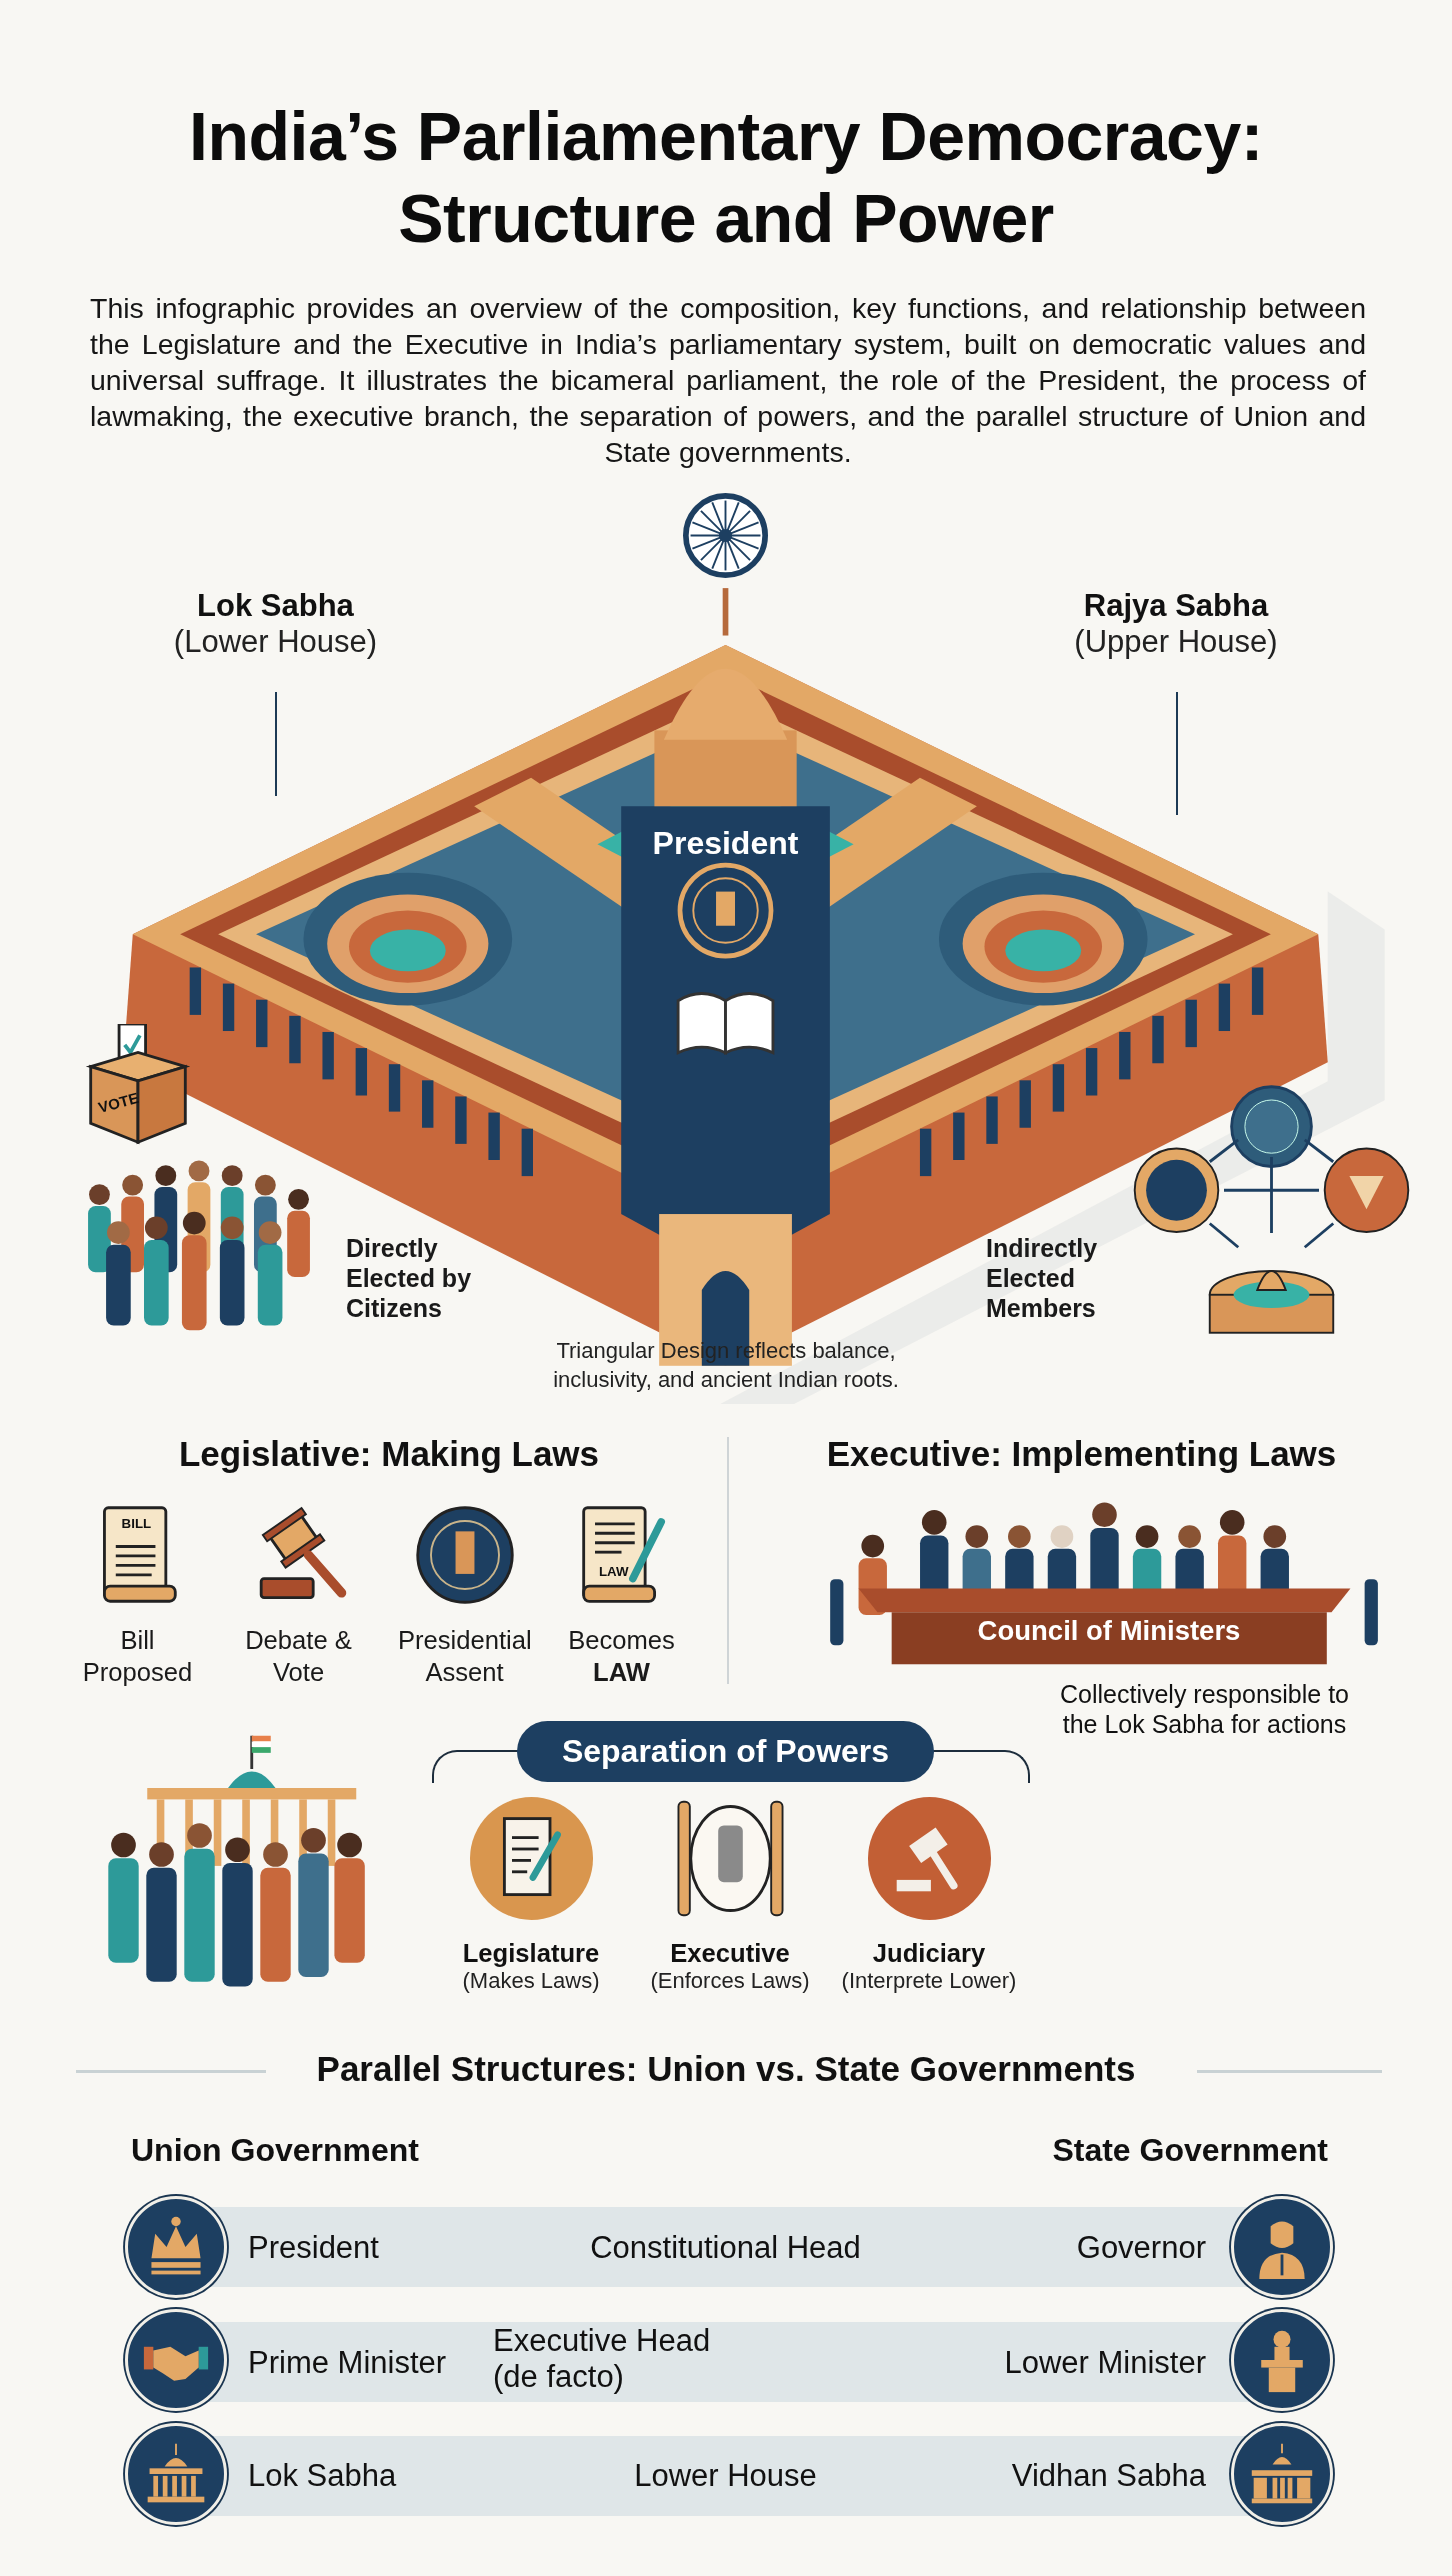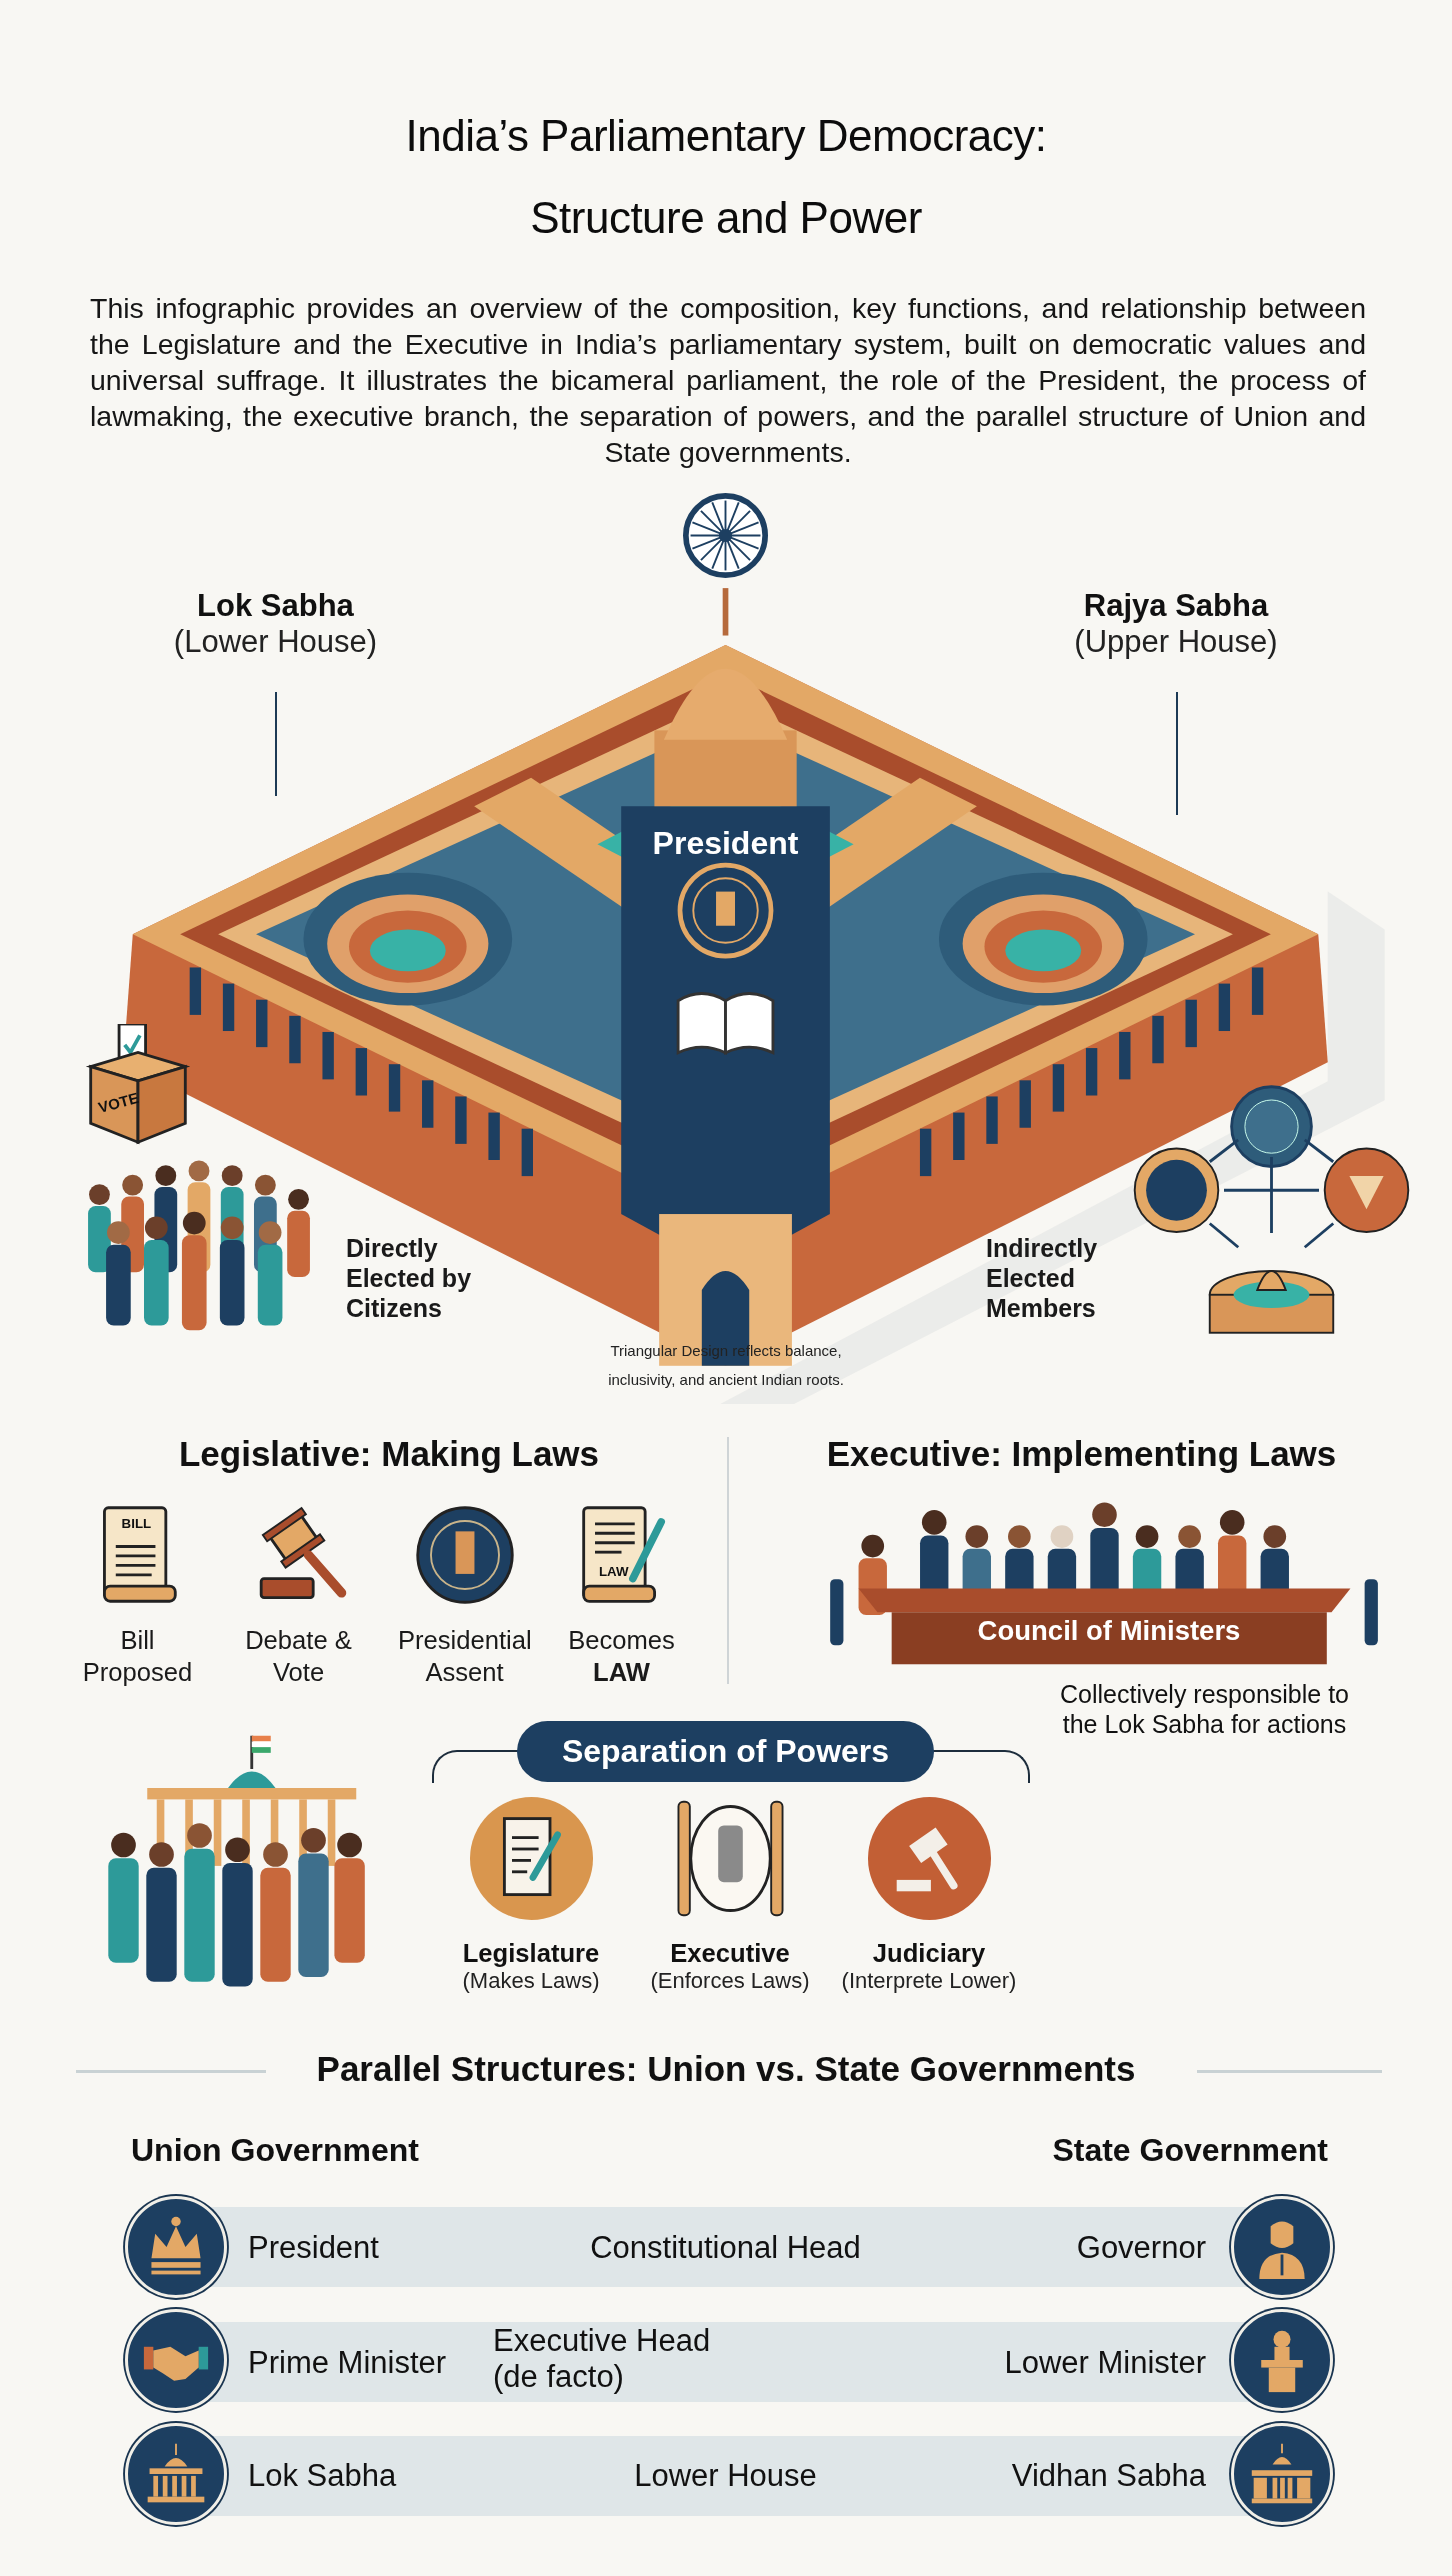--- a/index.html
+++ b/index.html
@@ -7,33 +7,33 @@
     width: 1452px; height: 2576px;
     background: #f8f7f3;
     font-family: "Liberation Sans", "DejaVu Sans", sans-serif;
     color: #111;
     position: relative;
     overflow: hidden;
   }
   .abs { position: absolute; }
   .title {
     left: 0; width: 1452px; top: 95px;
-    text-align: center; font-weight: 400; font-size: 44px; line-height: 82px;
+    text-align: center; font-weight: 700; font-size: 68px; line-height: 82px;
     letter-spacing: -0.5px; color: #0c0c0c;
   }
   .intro {
     left: 90px; width: 1276px; top: 290px;
     font-size: 28.5px; line-height: 36px; text-align: justify;
     text-align-last: center; color: #161616;
   }
   .label-bold { font-weight: 700; font-size: 31px; text-align: center; }
   .label-light { font-size: 31px; text-align: center; color: #222; }
   .callout-line { width: 1.9px; background: #1d3a55; }
   .small-text { font-size: 25px; line-height: 30px; text-align: left; color: #1a1a1a; font-weight: 700; }
-  .caption { font-size: 15px; line-height: 28.5px; text-align: center; color: #222; }
+  .caption { font-size: 22px; line-height: 28.5px; text-align: center; color: #222; }
 
   
   .sec-head { font-weight: 700; font-size: 35px; text-align: center; color: #111; }
   .vdivider { width: 1.9px; background: #cfd4d6; }
 
   .step { width: 123px; text-align: center; font-size: 25.6px; line-height: 32px; color: #1a1a1a; }
 
   .sep-pill {
     background: #1d3f61; color: #fff; border-radius: 32px;
     font-size: 32px; font-weight: 700; text-align: center;

